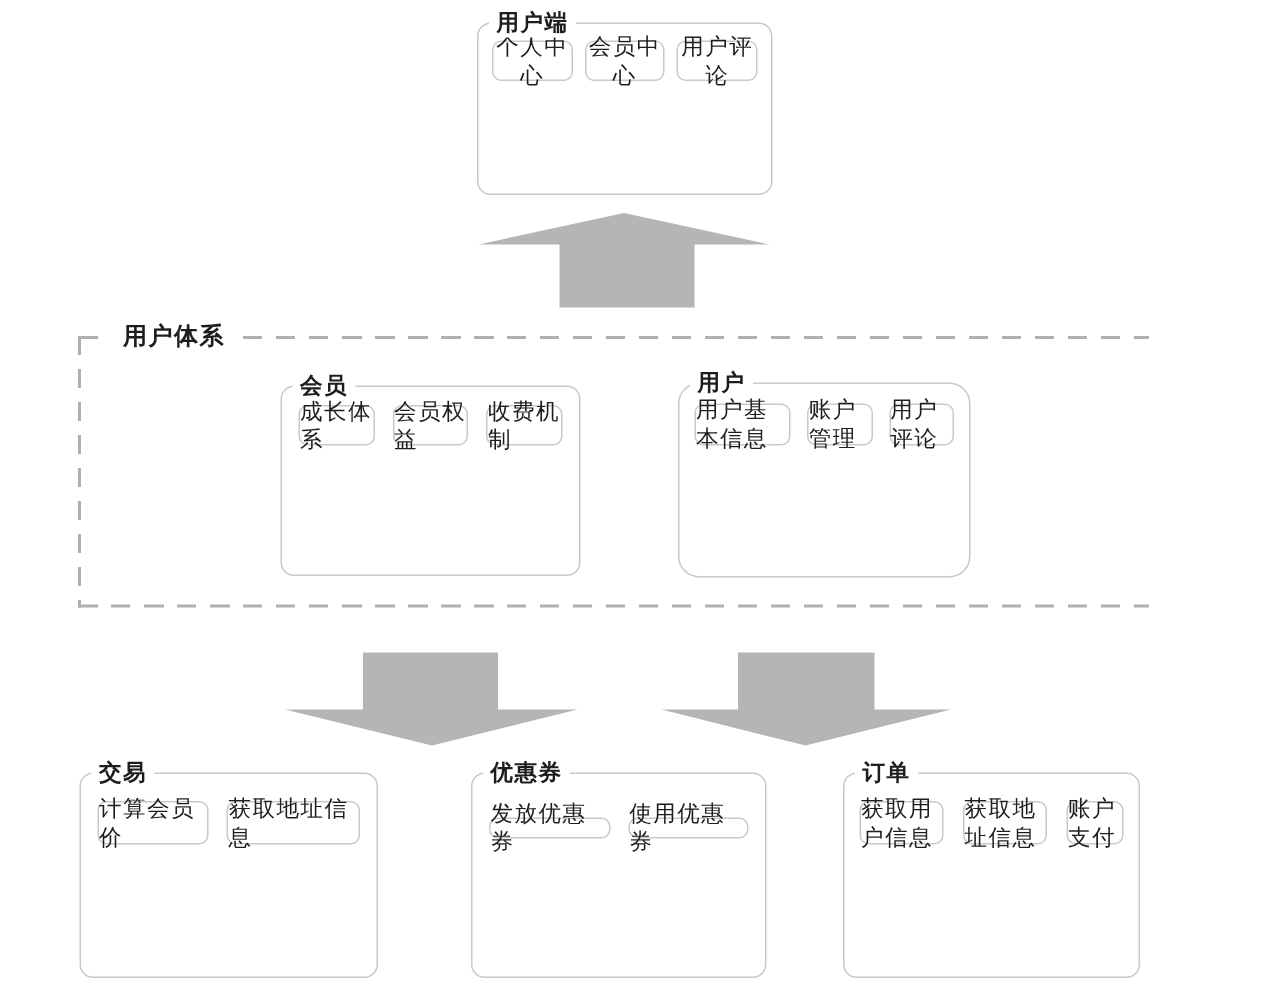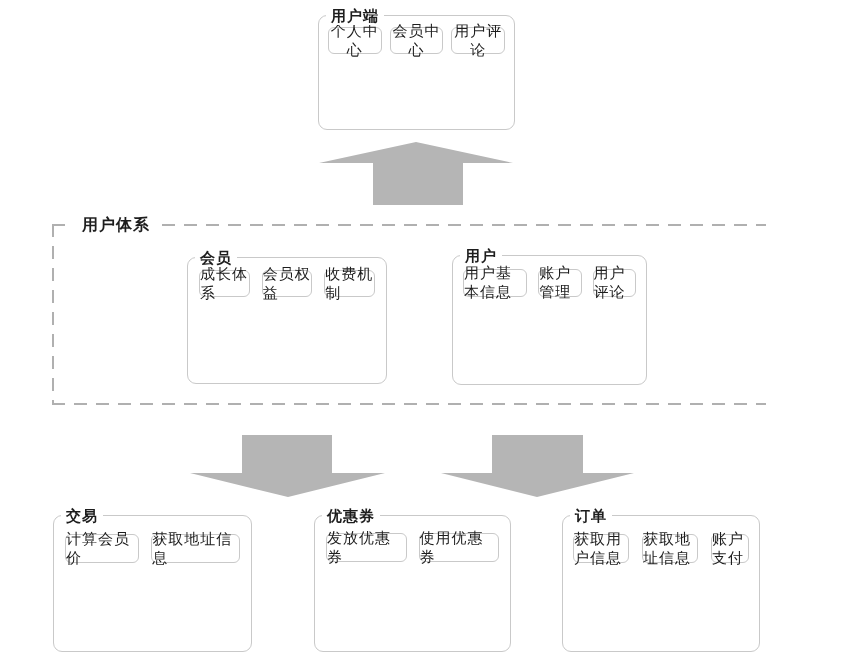--- a/index.html
+++ b/index.html
@@ -77,30 +77,30 @@
     position:absolute;left:74px;top:215px;
     background:var(--color-bg);
     padding:0 8px;
     font-size:16px;font-weight:bold;letter-spacing:1px;
     line-height:20px;
   }
   
   .member-box{left:187px;top:257px;width:200px;height:127px;}
   .member-box .items{padding:12px 11px 0;gap:12px;}
   .member-box .item{height:27px;}
-  .user-box{left:452px;top:255px;width:195px;height:130px;}
+  .user-box{left:452px;top:255px;width:195px;height:130px;border-radius:14px;}
   .user-box .items{padding:13px 10px 0;gap:11px;}
   .user-box .item{height:28px;}
   
   .trade-box{left:53px;top:515px;width:199px;height:137px;}
   .trade-box .items{padding:18px 11px 0;gap:12px;}
   .trade-box .item{height:29px;}
   .coupon-box{left:314px;top:515px;width:197px;height:137px;}
   .coupon-box .items{padding:17px 11px 0;gap:12px;}
-  .coupon-box .item{height:29px;}
+  .coupon-box .item{height:14px;margin-top:12px;}
   .order-box{left:562px;top:515px;width:198px;height:137px;}
   .order-box .items{padding:18px 10px 0;gap:13px;}
   .order-box .item{height:29px;}
 </style>
 </head>
 <body>
 
 <div class="canvas">
 
   <svg class="arrow-layer" viewBox="0 0 844 662">

